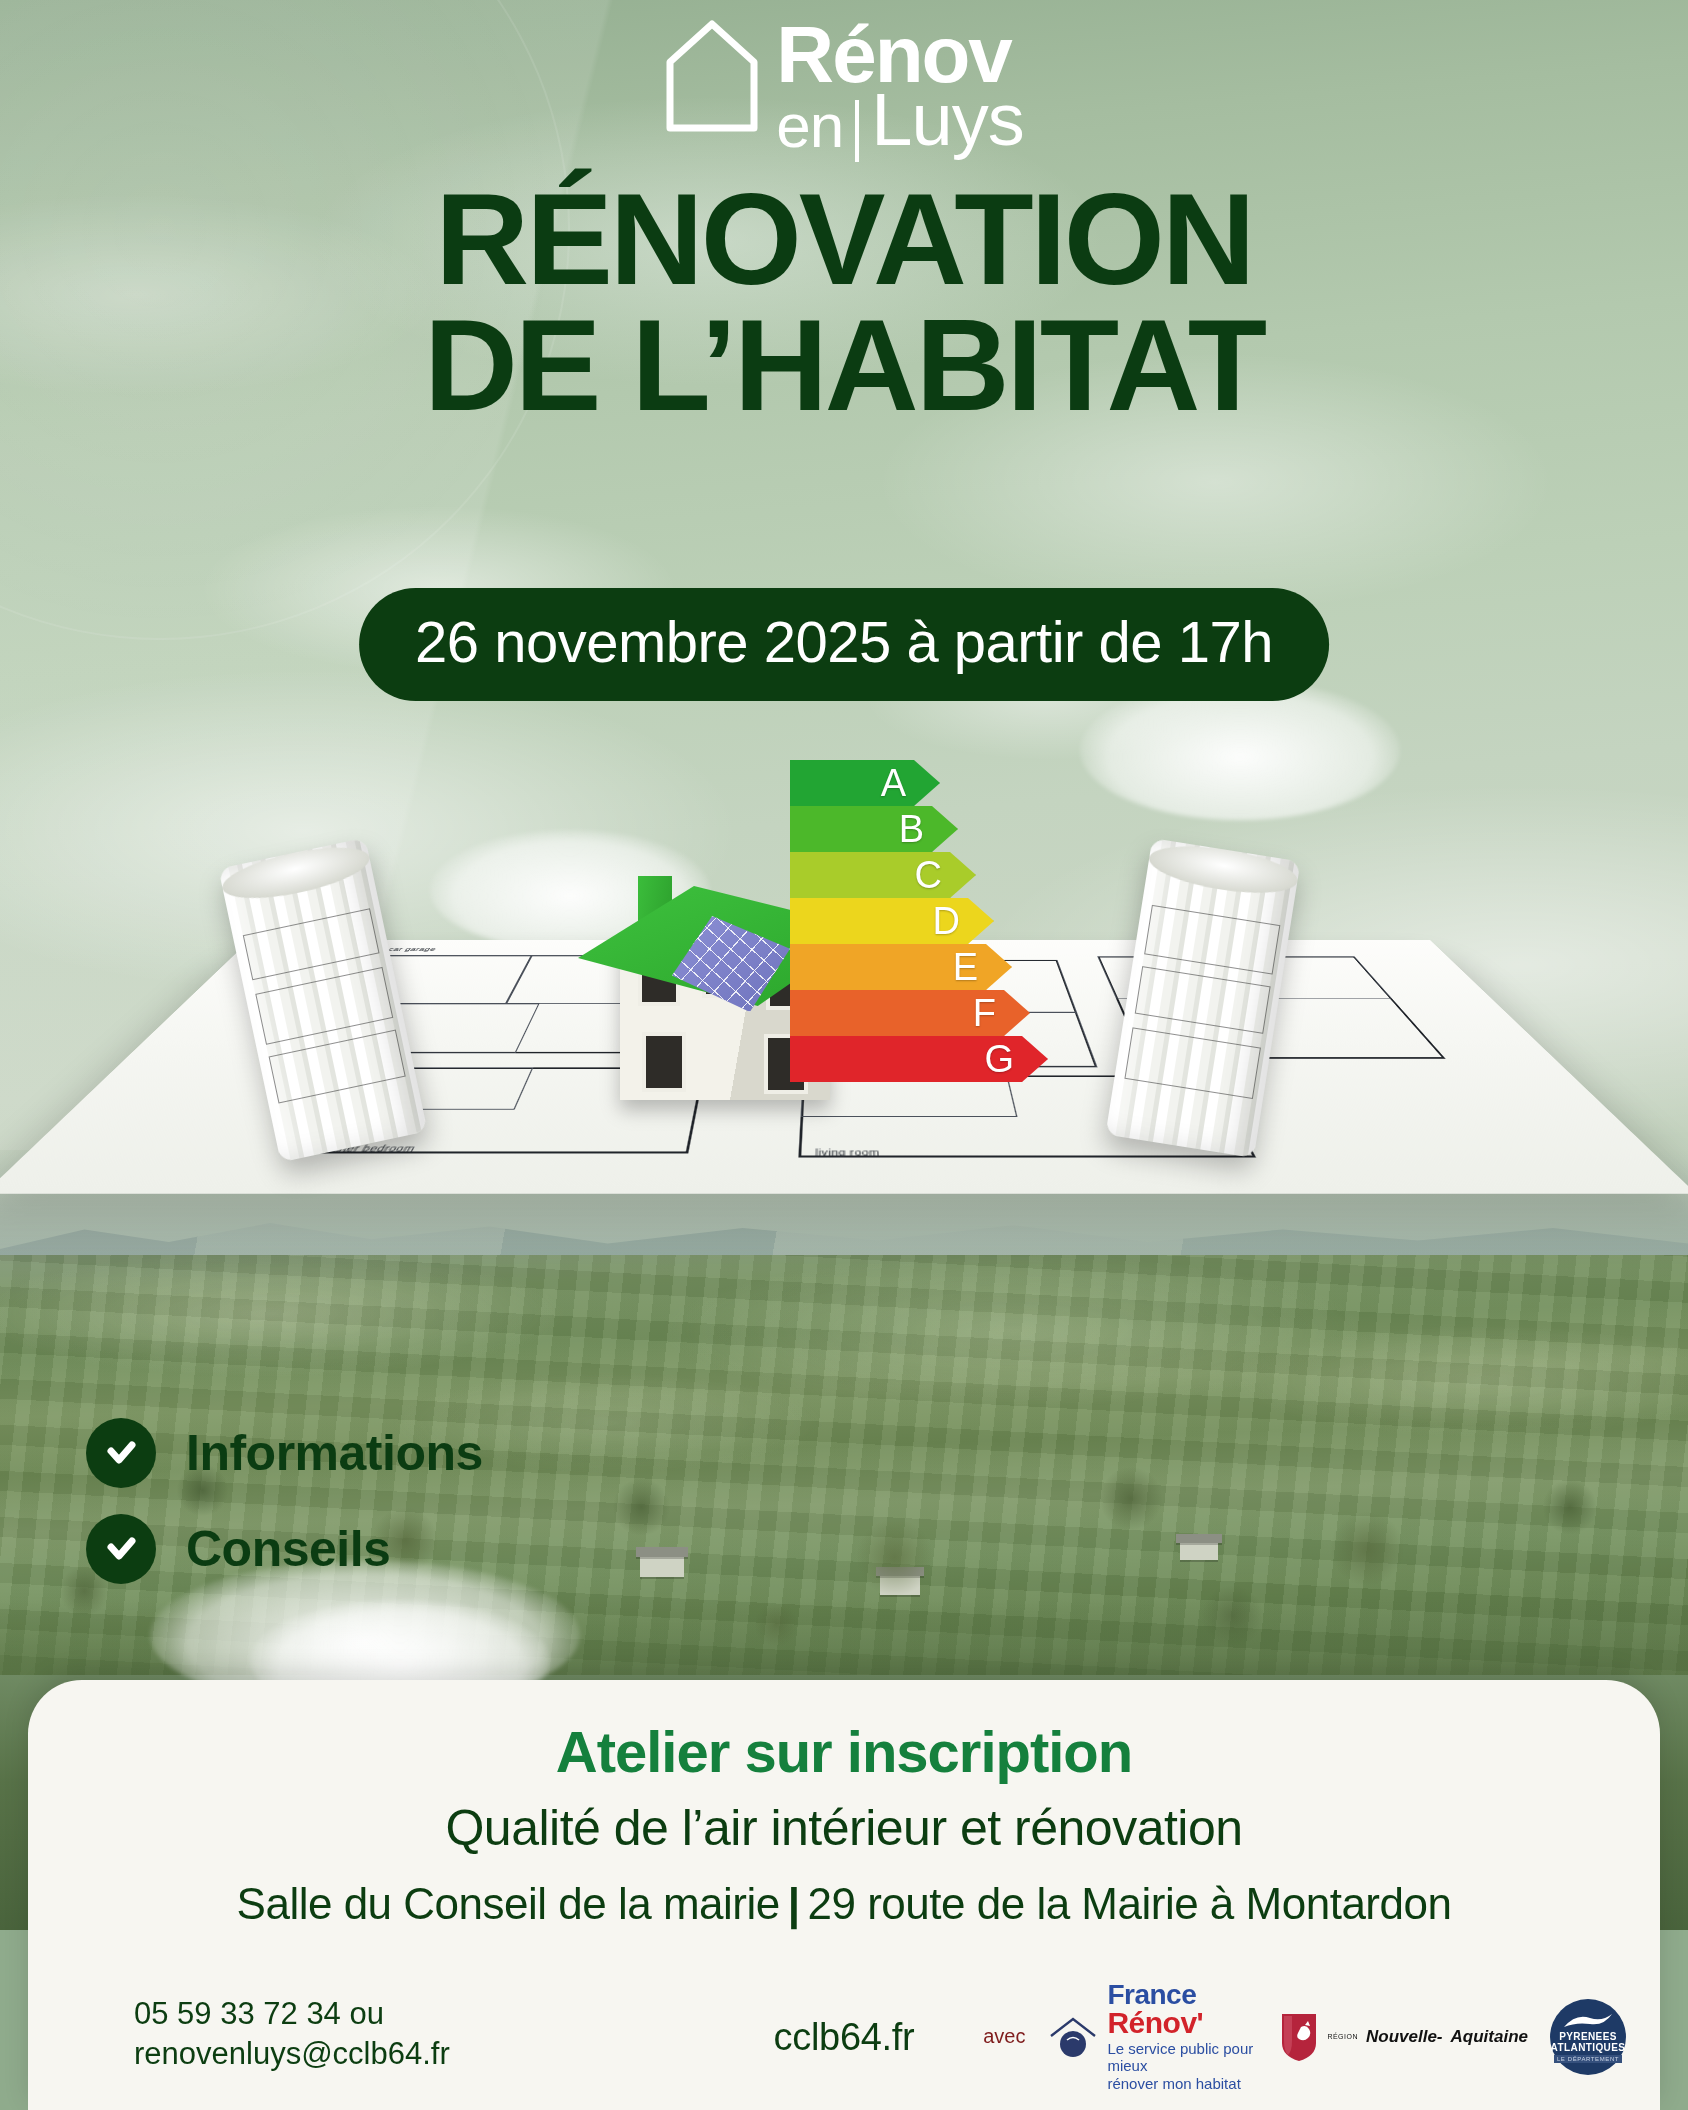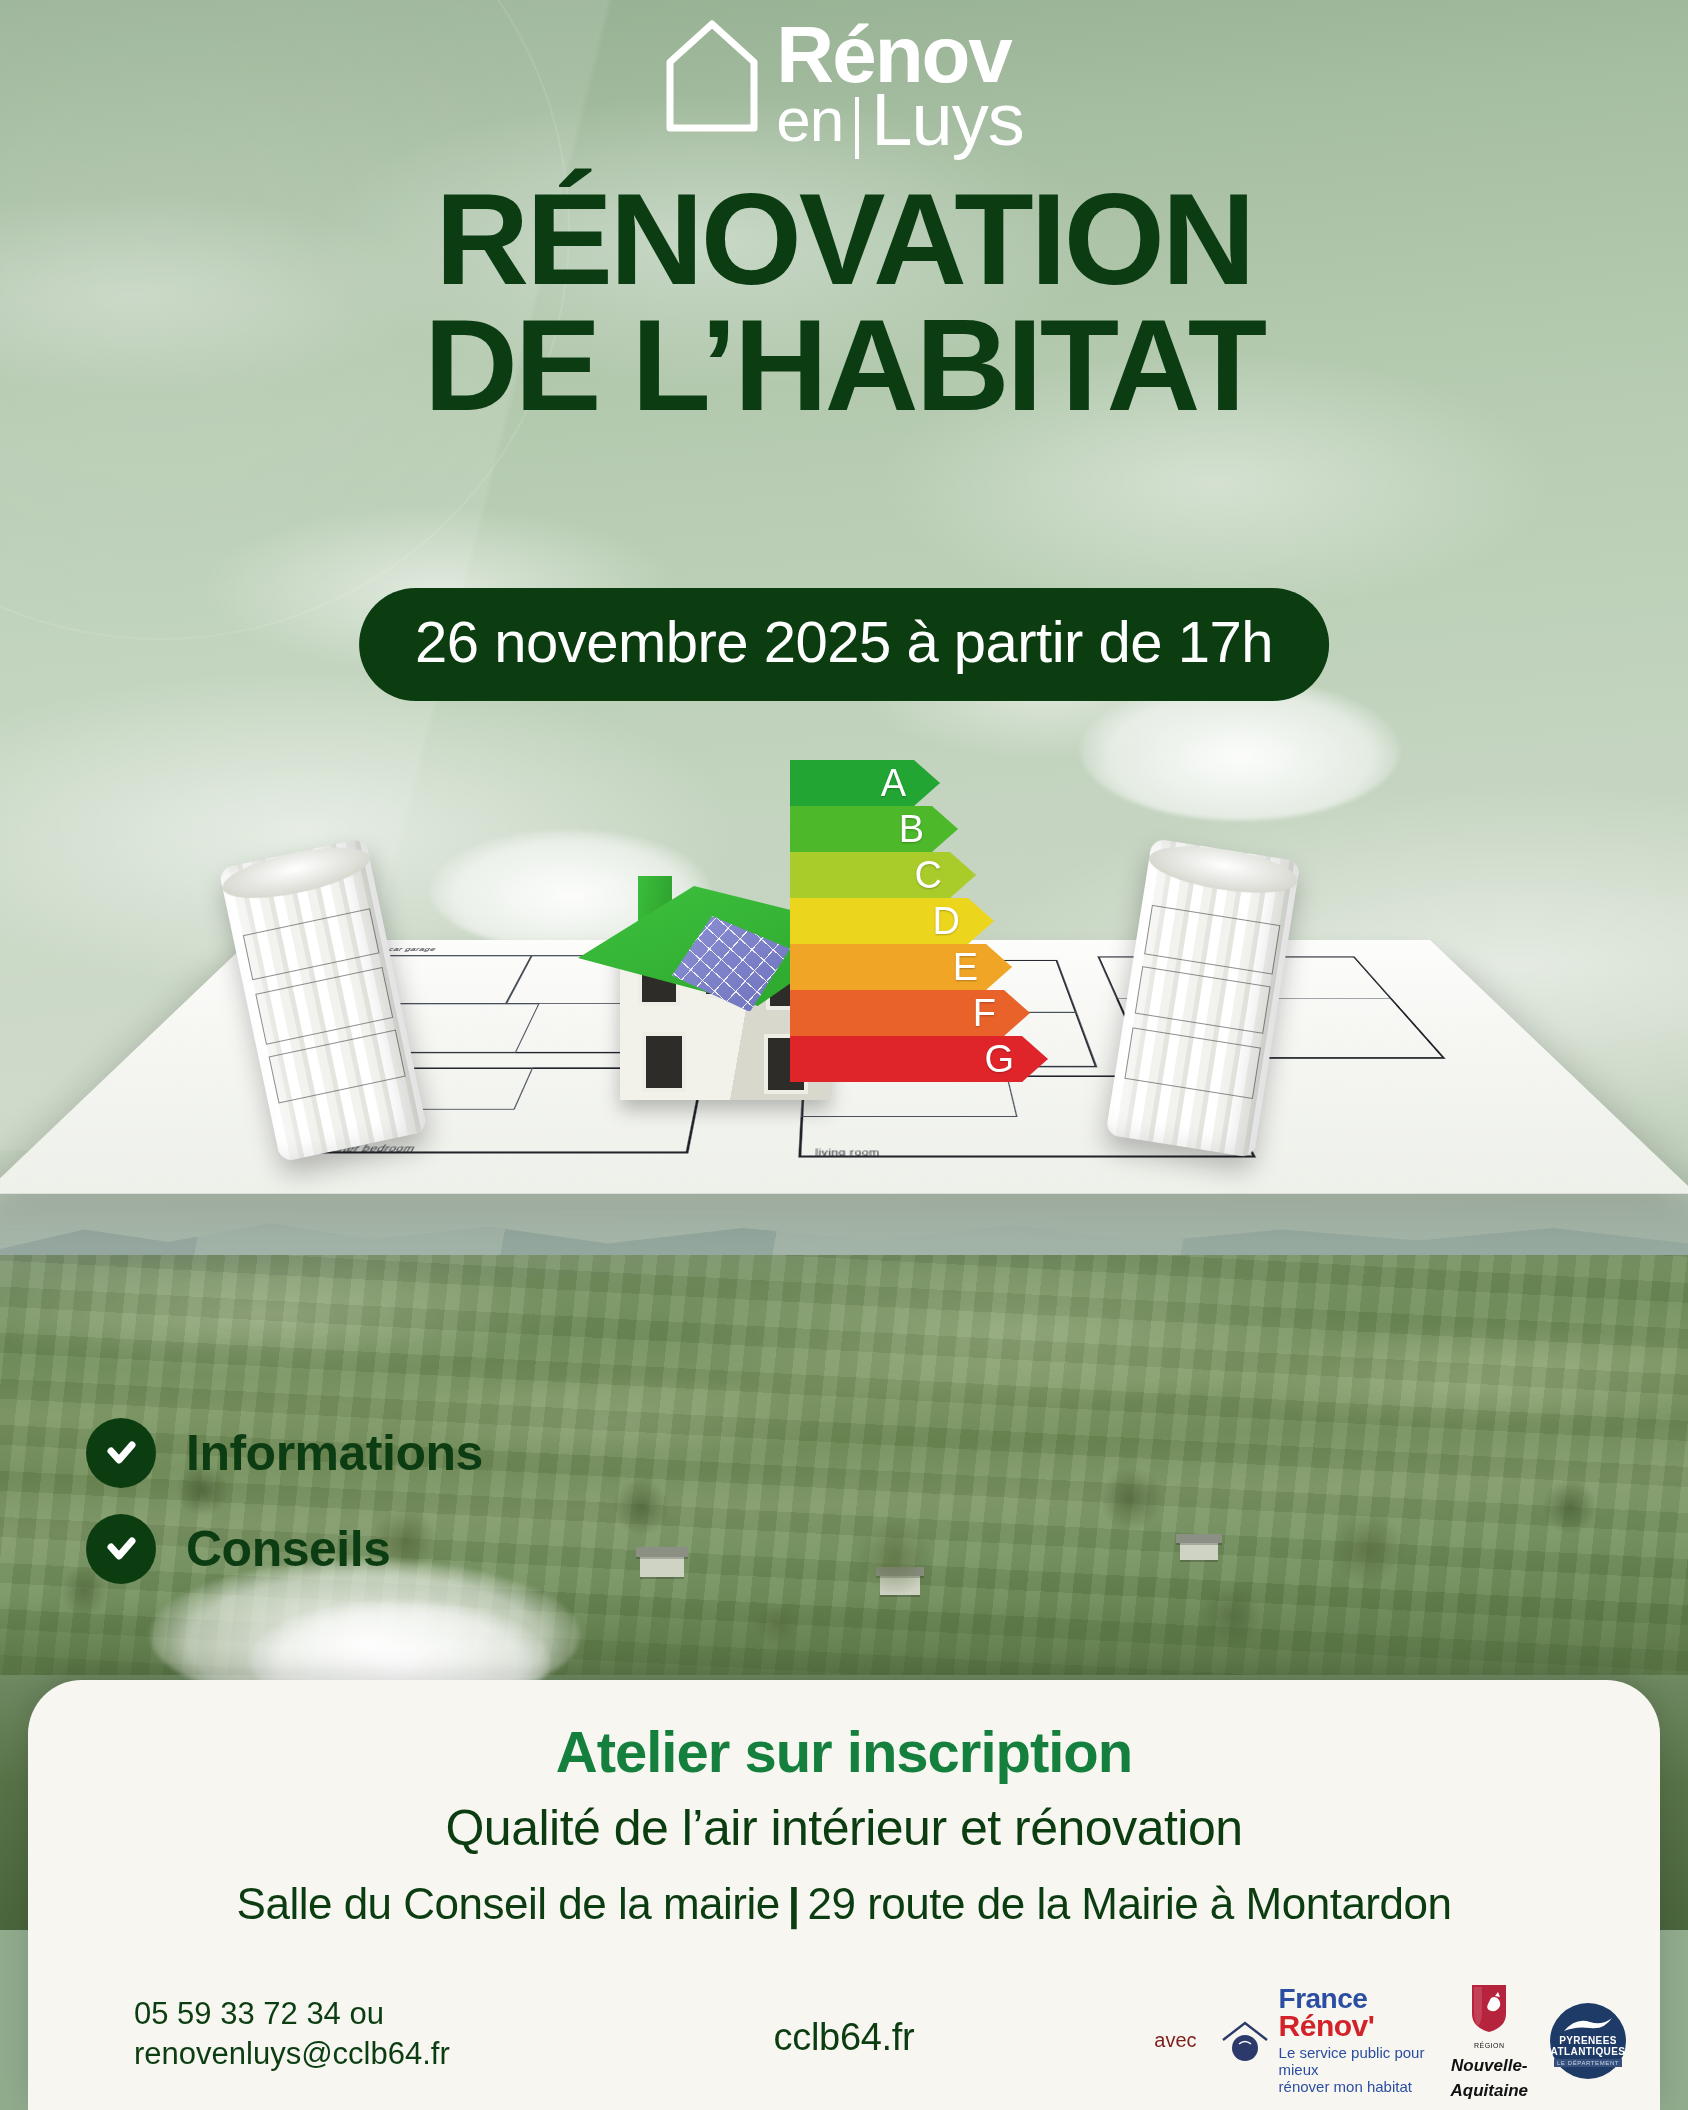--- a/index.html
+++ b/index.html
@@ -118,21 +118,21 @@
   .logo{
     position:absolute; left:0; right:0; top:18px;
     display:flex; justify-content:center; align-items:flex-start; gap:16px;
   }
   .logo-mark{ width:96px; height:116px; flex:0 0 auto; }
   .logo-words{ display:flex; flex-direction:column; align-items:flex-start; line-height:.92; }
   .logo-renov{
     color:#fff; font-weight:800; font-size:80px; letter-spacing:-2px;
     font-family:"Liberation Sans", sans-serif;
   }
-  .logo-second{ display:flex; align-items:center; gap:12px; margin-top:-6px; }
+  .logo-second{ display:flex; align-items:flex-end; gap:12px; margin-top:-6px; }
   .logo-en{ color:#fff; font-weight:400; font-size:62px; letter-spacing:-1px; }
   .logo-sep{ width:4px; height:62px; background:#fff; display:inline-block; transform:translateY(8px); }
   .logo-luys{ color:#fff; font-weight:400; font-size:74px; letter-spacing:-1px; }
 
   
   .headline{
     position:absolute; left:0; right:0; top:176px;
     text-align:center;
     color:#0b3c12;
     font-weight:800;
@@ -273,21 +273,21 @@
     position:absolute; right:34px; top:10px;
     display:flex; align-items:center; gap:22px;
   }
   .avec{ color:#7f1d1d; font-size:20px; }
   .fr-block{ display:flex; align-items:center; gap:8px; }
   .fr-house{ width:52px; height:46px; }
   .fr-text{ display:flex; flex-direction:column; line-height:.95; }
   .fr-f{ color:#2b4ea2; font-size:28px; font-weight:700; letter-spacing:-.5px; }
   .fr-r{ color:#d2232a; font-size:30px; font-weight:800; letter-spacing:-.5px; }
   .fr-tag{ color:#2b4ea2; font-size:15px; line-height:1.15; margin-top:3px; max-width:150px;}
-  .na-block{ display:flex; flex-direction:column; align-items:center; gap:8px; }
+  .na-block{ display:flex; flex-direction:row; align-items:center; gap:8px; }
   .na-shield{ width:40px; height:52px; }
   .na-t1{ font-size:7px; color:#111; letter-spacing:.5px; }
   .na-t2{ font-size:17px; font-weight:700; color:#111; font-style:italic; line-height:1; }
   .pa-circle{
     width:76px; height:76px; border-radius:50%; background:#1e3a66;
     display:flex; flex-direction:column; align-items:center; justify-content:center; gap:1px;
   }
   .pa-wave{ width:52px; height:20px; }
   .pa-t1{ color:#fff; font-size:10px; font-weight:700; letter-spacing:.4px; line-height:1; }
   .pa-t2{ color:#fff; font-size:10px; font-weight:700; letter-spacing:.4px; line-height:1; }

